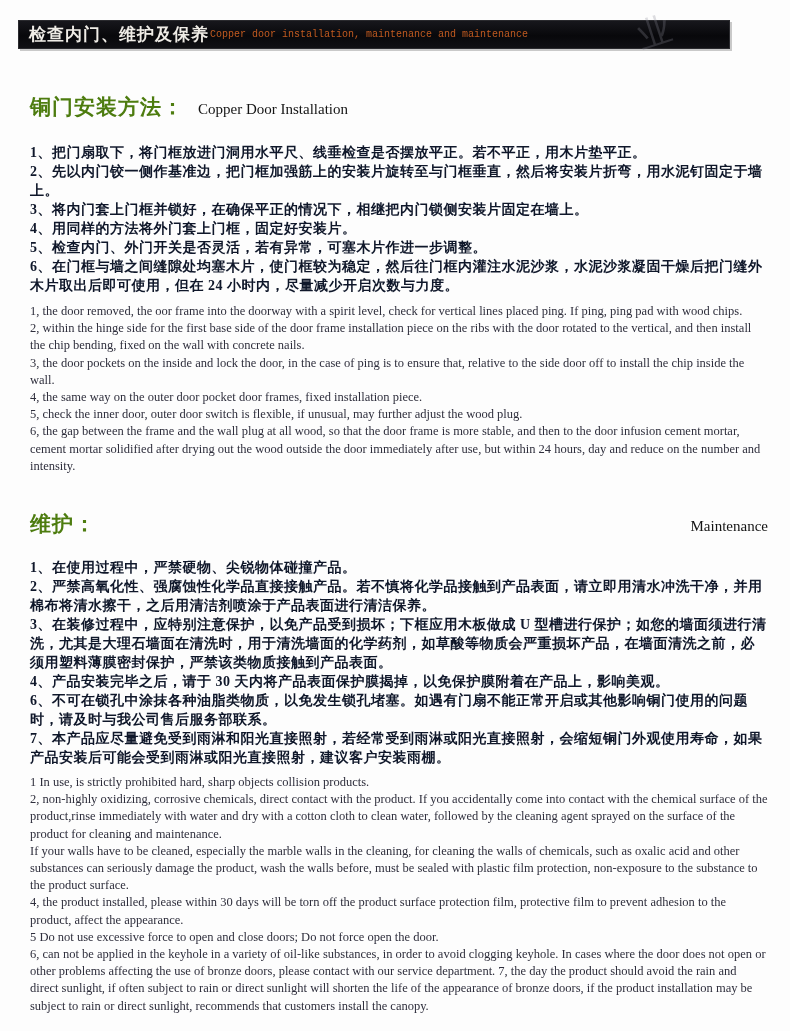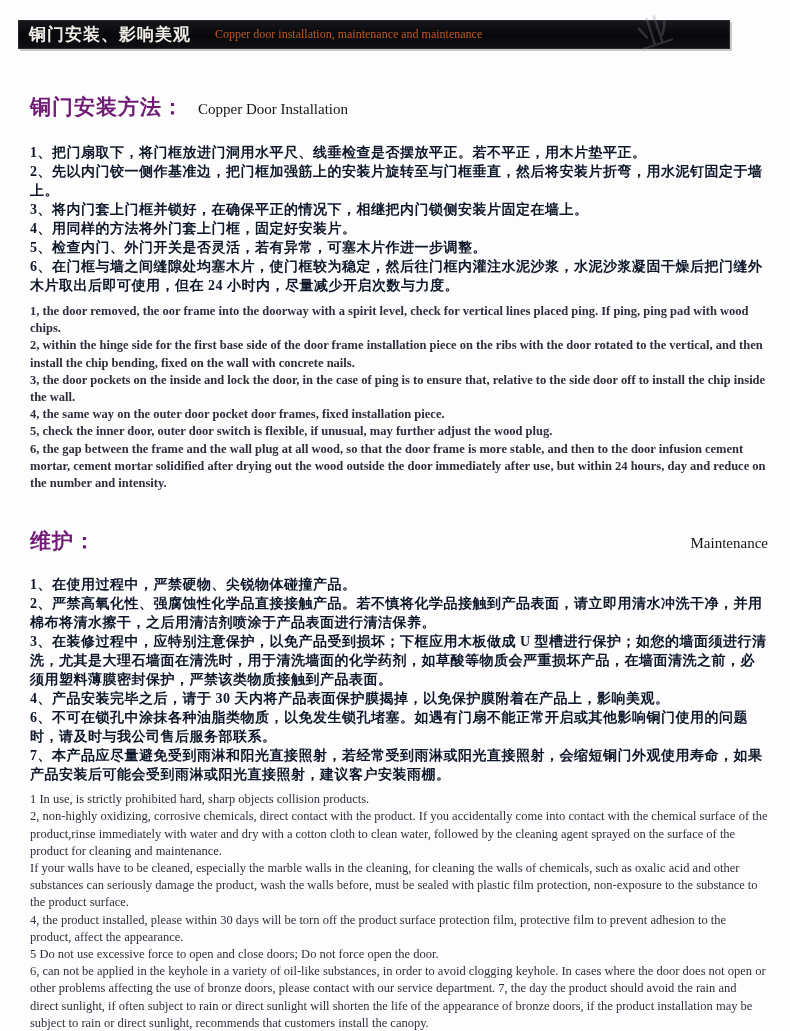--- a/index.html
+++ b/index.html
@@ -28,24 +28,24 @@
     overflow: visible;
   }
   .h-zh {
     font-family: "Liberation Sans", sans-serif;
     font-weight: bold;
     font-size: 17px;
     color: #efece6;
     letter-spacing: 1px;
   }
   .h-en {
-    font-family: Liberation Serif, serif;
-    font-size: 12px;
+    font-family: Liberation Mono, monospace;
+    font-size: 10px;
     color: #c05a20;
-    margin-left: 24px;
+    margin-left: 1px;
   }
   .watermark {
     position: absolute;
     right: 40px; top: -14px;
     font-family: "Liberation Sans", sans-serif;
     font-size: 34px;
     color: #8a8a96;
     opacity: 0.28;
     transform: rotate(-18deg);
     letter-spacing: 18px;
@@ -55,21 +55,21 @@
   .content { position: absolute; left: 30px; right: 22px; top: 0; }
   .section-heading {
     display: flex;
     align-items: baseline;
     gap: 14px;
   }
   .section-heading .zh {
     font-family: "Liberation Sans", sans-serif;
     font-weight: bold;
     font-size: 21px;
-    color: #701a75;
+    color: #4d7c0f;
     letter-spacing: 1px;
   }
   .section-heading .en {
     font-family: "Liberation Serif", serif;
     font-size: 15px;
     color: #141414;
   }
   .zh-list p {
     font-family: "Liberation Serif", serif;
     font-weight: bold;
@@ -81,32 +81,32 @@
   }
   .en-list p {
     font-family: "Liberation Serif", serif;
     font-size: 12.5px;
     line-height: 17.2px;
     color: #2e2e3c;
     margin: 0;
   }
   .sec-install .section-heading { padding-top: 93px; }
   .sec-install .zh-list { margin-top: 22px; }
-  .sec-install .en-list { margin-top: 8px; font-weight: bold; }
+  .sec-install .en-list { margin-top: 8px; }
   .sec-maint .section-heading { padding-top: 35px; justify-content: space-between; }
   .sec-maint .zh-list { margin-top: 20px; }
   .sec-maint .en-list { margin-top: 7px; }
 </style>
 </head>
 <body>
 
 <div class="page">
 
   <div class="header-bar">
-    <span class="h-zh">铜门安装、影响美观</span>
+    <span class="h-zh">检查内门、维护及保养</span>
     <span class="h-en">Copper door installation, maintenance and maintenance</span>
     <span class="watermark">业</span>
   </div>
 
   <div class="content">
 
     <section class="sec-install">
       <div class="section-heading">
         <span class="zh">铜门安装方法：</span>
         <span class="en">Copper Door Installation</span>

